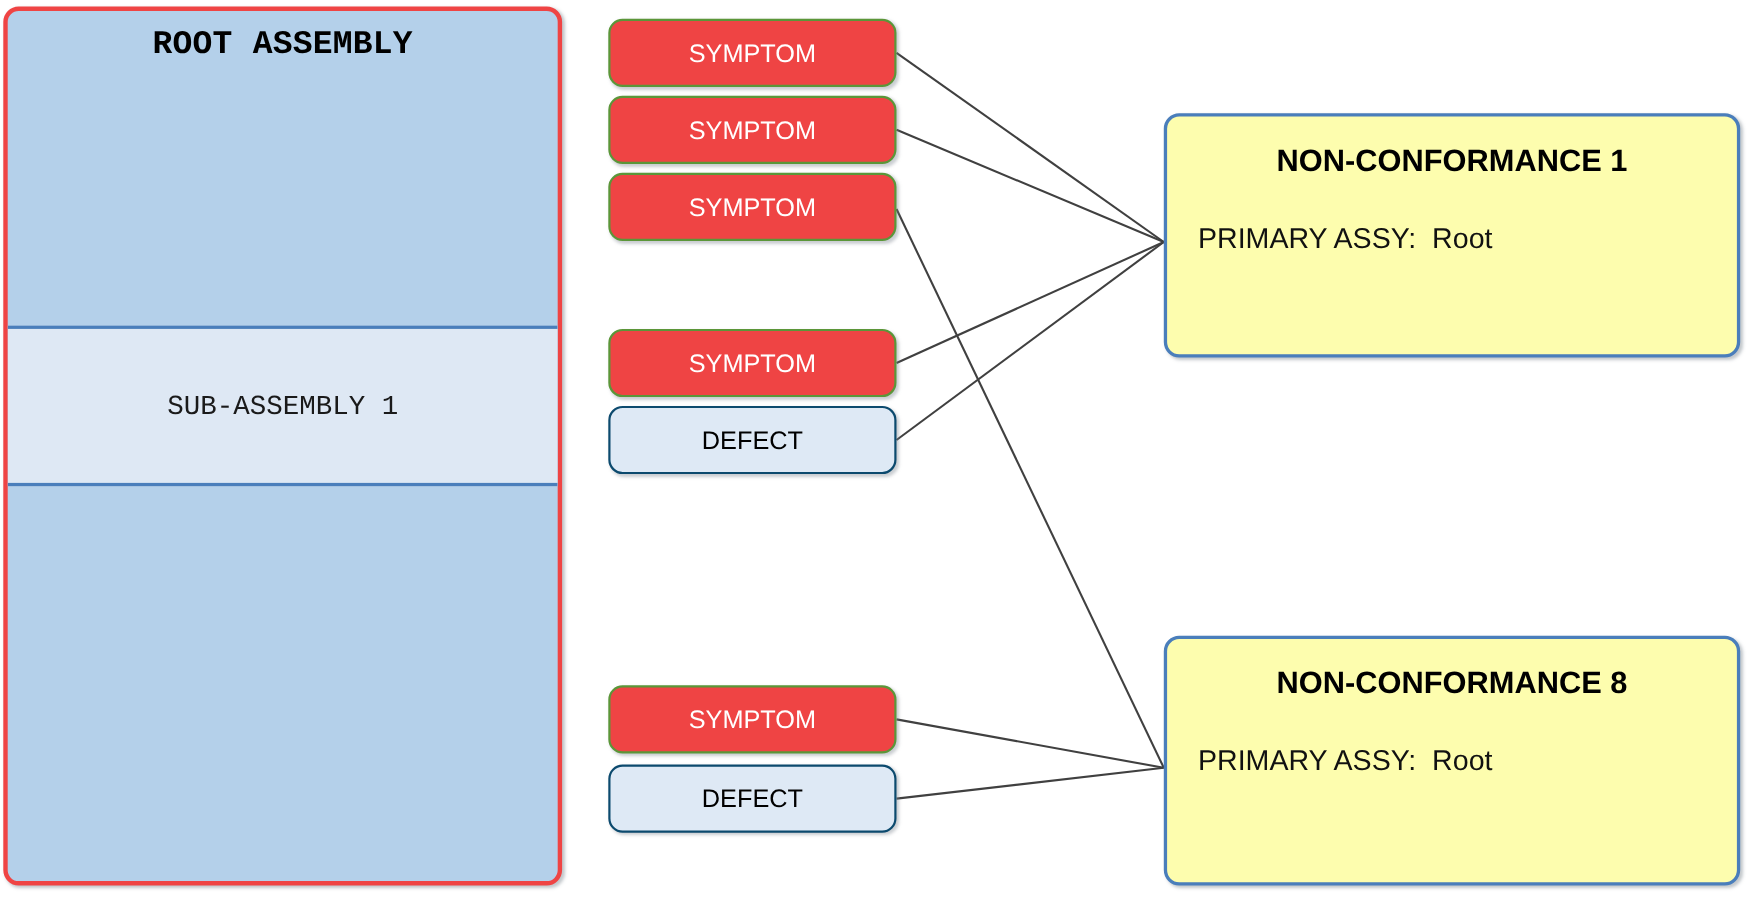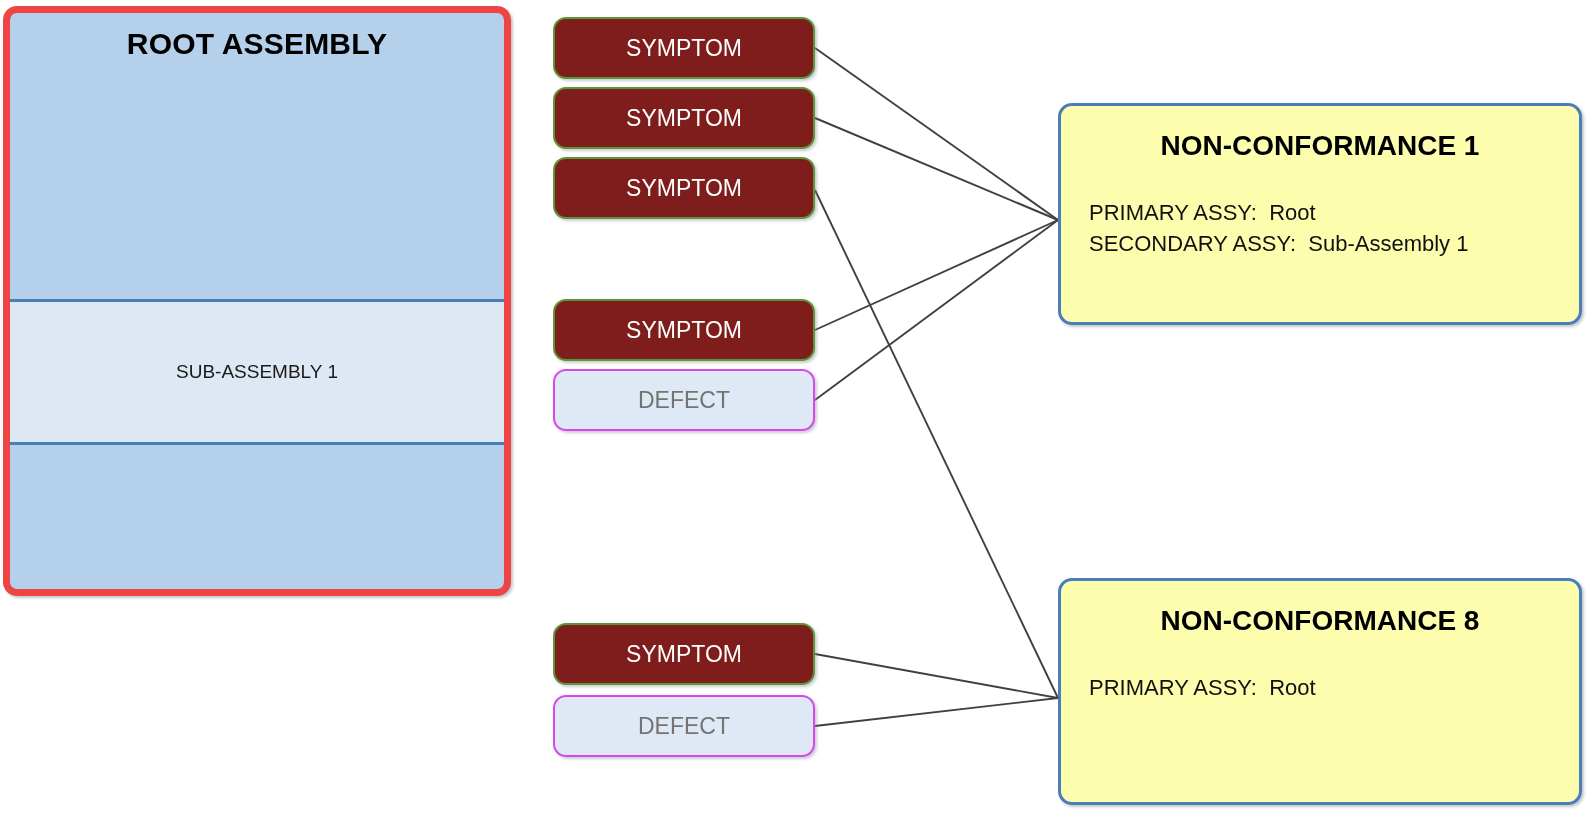--- a/index.html
+++ b/index.html
@@ -17,27 +17,28 @@
     background: #ffffff;
     overflow: hidden;
   }
 
   
   .assembly-panel {
     position: absolute;
     left: 3px;
     top: 6px;
     width: 508px;
-    height: 590px;
-    border: 7px solid #ef4444;
+    height: 799px;
+    border: 4px solid #ef4444;
     border-radius: 14px;
     background: #B4D0EA;
     box-sizing: border-box;
     box-shadow: 2px 2px 3px rgba(120,130,140,0.45);
     overflow: hidden;
+    font-family: Liberation Mono, monospace;
   }
   .assembly-title {
     position: absolute;
     left: 0;
     top: 14px;
     width: 100%;
     text-align: center;
     font-size: 30px;
     font-weight: bold;
     color: #000000;
@@ -47,49 +48,49 @@
     position: absolute;
     left: 0;
     width: 100%;
     background: #DEE8F4;
     border-top: 3px solid #4A7EBB;
     border-bottom: 3px solid #4A7EBB;
     box-sizing: border-box;
     display: flex;
     align-items: center;
     justify-content: center;
-    font-size: 19px;
+    font-size: 25px;
     color: #1a1a1a;
   }
   .sub-band.one  { top: 286px; height: 146px; }
   .sub-band.two  { top: 604px; height: 158px; }
 
   
   .node {
     position: absolute;
     left: 553px;
     width: 262px;
     height: 62px;
     border-radius: 13px;
     box-sizing: border-box;
     display: flex;
     align-items: center;
     justify-content: center;
     font-size: 23px;
     box-shadow: 2px 2px 3px rgba(120,130,140,0.40);
   }
   .node.symptom {
-    background: #7f1d1d;
+    background: #ef4444;
     border: 2px solid #5B9639;
     color: #FFFFFF;
   }
   .node.defect {
     background: #DEE9F5;
-    border: 2px solid #d946ef;
-    color: #737373;
+    border: 2px solid #0c4a6e;
+    color: #000000;
     justify-content: center;
   }
 
   
   .nc-box {
     position: absolute;
     left: 1058px;
     width: 524px;
     border: 3px solid #4A7EBB;
     border-radius: 14px;
@@ -100,21 +101,21 @@
   .nc-title {
     margin-top: 24px;
     text-align: center;
     font-size: 28px;
     font-weight: bold;
     color: #000000;
   }
   .nc-lines {
     margin-top: 36px;
     padding-left: 28px;
-    font-size: 22px;
+    font-size: 26px;
     color: #111111;
     line-height: 1.40;
   }
   .nc-lines div { white-space: pre; }
 
   
   #connectors {
     position: absolute;
     left: 0;
     top: 0;
@@ -178,21 +179,20 @@
     <span>SYMPTOM</span>
   </div>
   <div class="node defect" style="top:695px;">
     <span>DEFECT</span>
   </div>
 
   <div class="nc-box" style="top:103px; height:222px;">
     <div class="nc-title">NON-CONFORMANCE 1</div>
     <div class="nc-lines">
       <div>PRIMARY ASSY:  Root</div>
-      <div>SECONDARY ASSY:  Sub-Assembly 1</div>
     </div>
   </div>
 
   <div class="nc-box" style="top:578px; height:227px;">
     <div class="nc-title">NON-CONFORMANCE 8</div>
     <div class="nc-lines">
       <div>PRIMARY ASSY:  Root</div>
     </div>
   </div>
 

